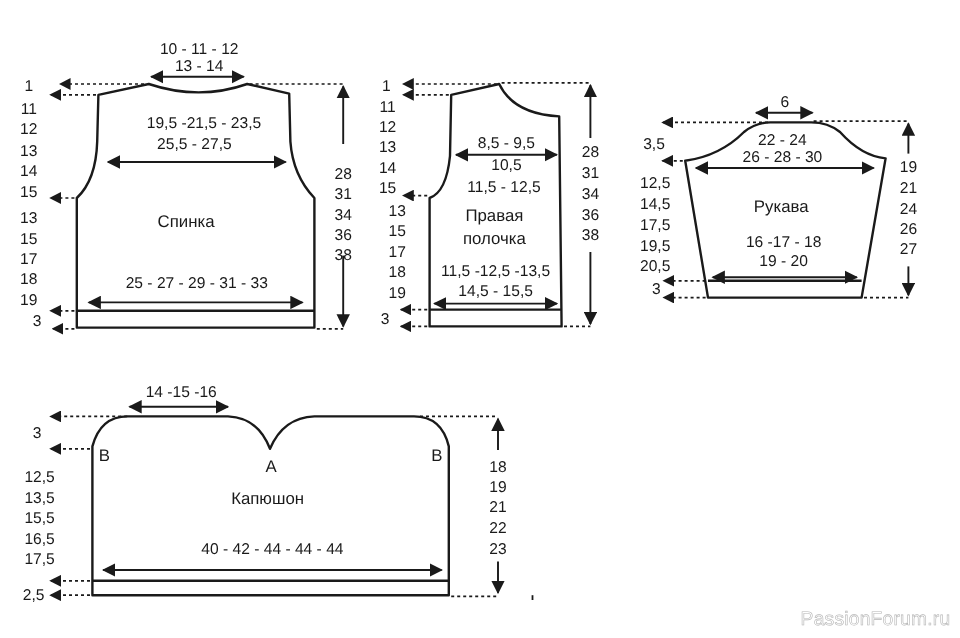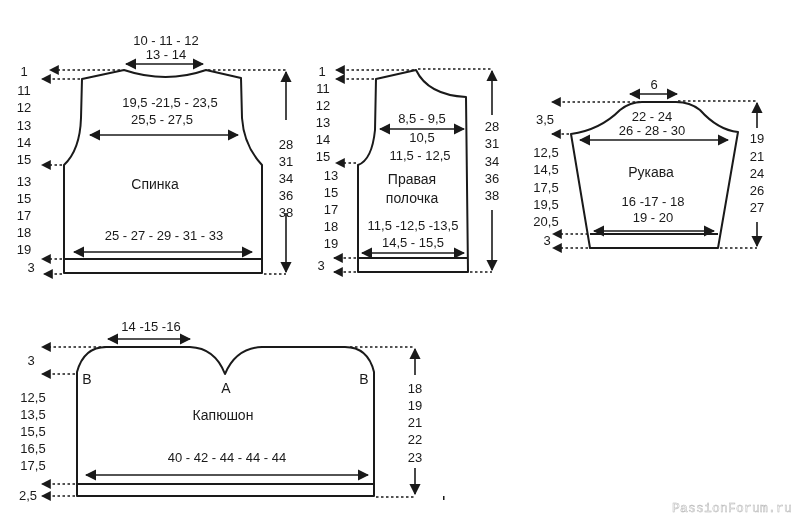--- a/index.html
+++ b/index.html
@@ -4,22 +4,22 @@
   <style>
     html, body { margin: 0; padding: 0; background: #ffffff; }
     body { width: 800px; height: 532px; overflow: hidden; position: relative; }
     #canvas { position: absolute; left: 0; top: 0; width: 800px; height: 532px; }
     svg text { font-family: "Liberation Sans", "DejaVu Sans", sans-serif; fill: #1a1a1a; }
     .num { font-size: 13px; }
     .title { font-size: 14px; }
     .outline { fill: none; stroke: #1a1a1a; stroke-width: 2; stroke-linejoin: round; }
     .dim { stroke: #1a1a1a; stroke-width: 1.6; fill: none; }
     .dot { stroke: #1a1a1a; stroke-width: 1.4; stroke-dasharray: 2.5 2.5; fill: none; }
-    .watermark { position: absolute; right: 8px; bottom: 16px; font-family: Liberation Mono, monospace;
-      font-size: 13px; color: #ffffff; -webkit-text-stroke: 0.5px #b5b5b5; letter-spacing: 0.2px; }
+    .watermark { position: absolute; right: 8px; bottom: 6px; font-family: Liberation Sans, sans-serif;
+      font-size: 16px; color: #ffffff; -webkit-text-stroke: 0.5px #b5b5b5; letter-spacing: 0.2px; }
   </style>
 </head>
 <body>
 
 <svg id="canvas" viewBox="0 0 800 532" xmlns="http://www.w3.org/2000/svg">
   <defs>
     <marker id="ah" viewBox="0 0 10 10" refX="9" refY="5" markerWidth="7" markerHeight="7" orient="auto-start-reverse">
       <path d="M0,0 L10,5 L0,10 z" fill="#1a1a1a"></path>
     </marker>
   </defs>

